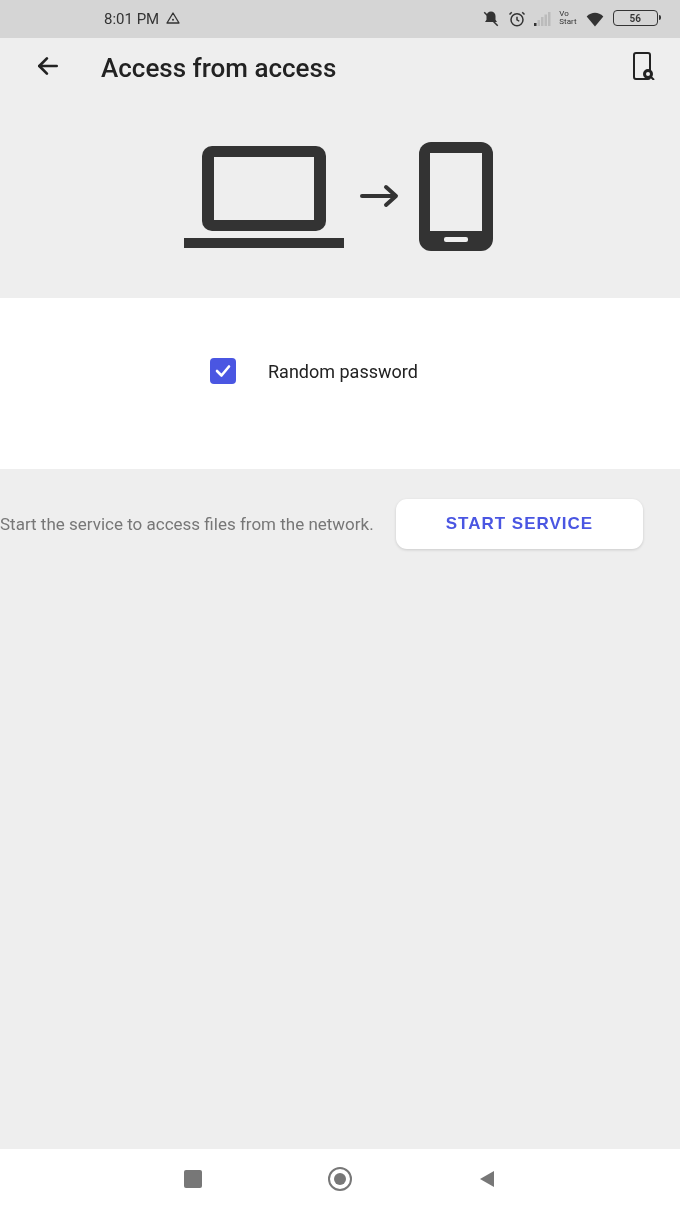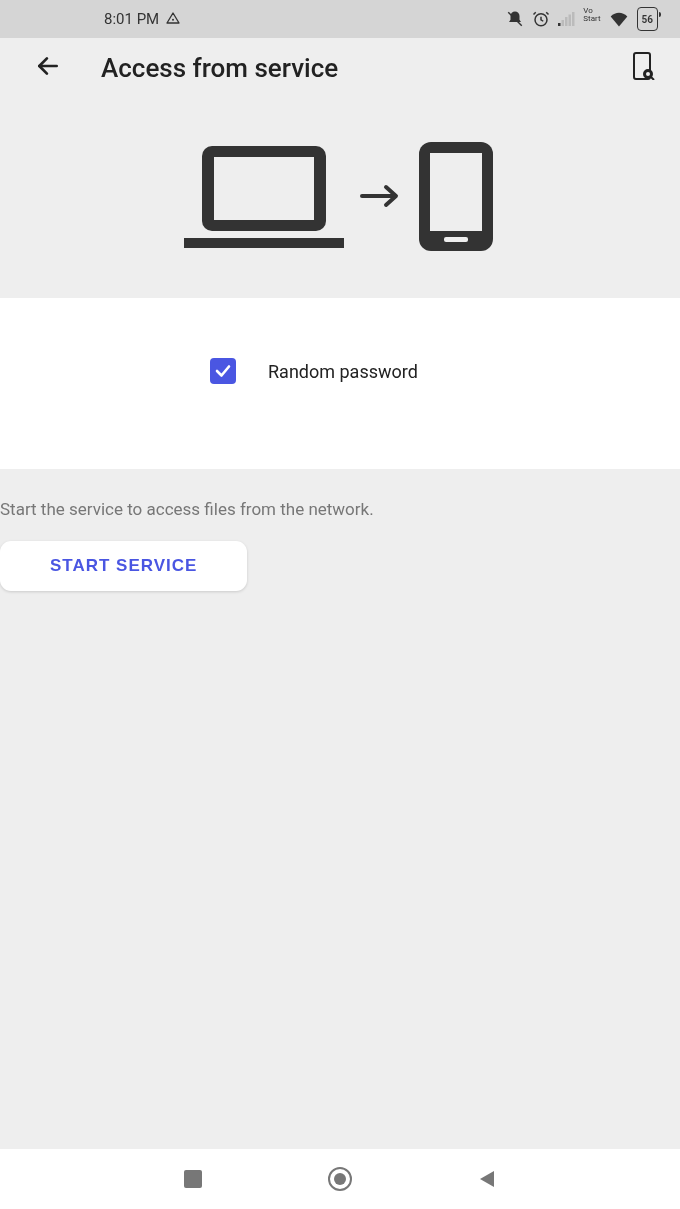--- a/index.html
+++ b/index.html
@@ -36,25 +36,25 @@
       gap: 8px;
     }
     .status-icon {
       display: inline-flex;
       align-items: center;
       justify-content: center;
     }
     .battery-box {
       border: 1.5px solid #333;
       border-radius: 4px;
-      padding: 0 4px;
+      padding: 0 16px;
       font-size: 10px;
       font-weight: 600;
       position: relative;
-      height: 24px;
+      height: 16px;
       display: flex;
       align-items: center;
     }
     .battery-box::after {
       content: "";
       position: absolute;
       right: -4px;
       top: 4px;
       width: 2px;
       height: 5px;
@@ -119,22 +119,22 @@
       background: #fff;
     }
     .checkbox-label {
       font-size: 18px;
       color: #222;
     }
     .service-section {
       background: #eeeeee;
       padding: 30px 0;
       display: flex;
-      flex-direction: column;
-      align-items: flex-start;
+      flex-direction: row;
+      align-items: center;
       gap: 22px;
     }
     .service-hint {
       font-size: 17px;
       color: #777;
     }
     .start-button {
       background: #ffffff;
       color: #4a56e2;
       border: none;
@@ -217,21 +217,21 @@
   </div>
 </div>
 
 <div class="app-header">
   <span>
     <svg width="26" height="26" viewBox="0 0 24 24" fill="none" stroke="#222" stroke-width="2.5" stroke-linecap="round" stroke-linejoin="round">
         <path d="M20 12H4"></path>
         <path d="M11 5l-7 7 7 7"></path>
       </svg>
   </span>
-  <span class="title">Access from service</span>
+  <span class="title">Access from access</span>
   <span>
     <svg width="24" height="28" viewBox="0 0 24 28" fill="none" stroke="#222" stroke-width="2">
         <rect x="3" y="1" width="16" height="26" rx="2"></rect>
         <circle cx="17" cy="22" r="4" fill="#eee"></circle>
         <circle cx="17" cy="22" r="3" stroke="#222" fill="none"></circle>
         <line x1="20" y1="25" x2="23" y2="28" stroke="#222"></line>
       </svg>
   </span>
 </div>
 

